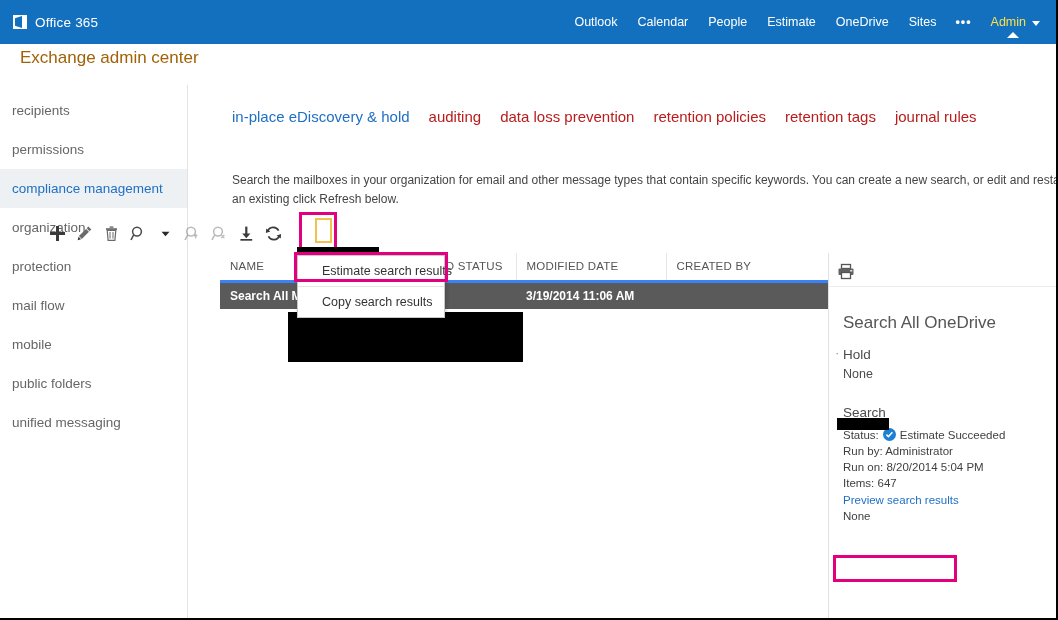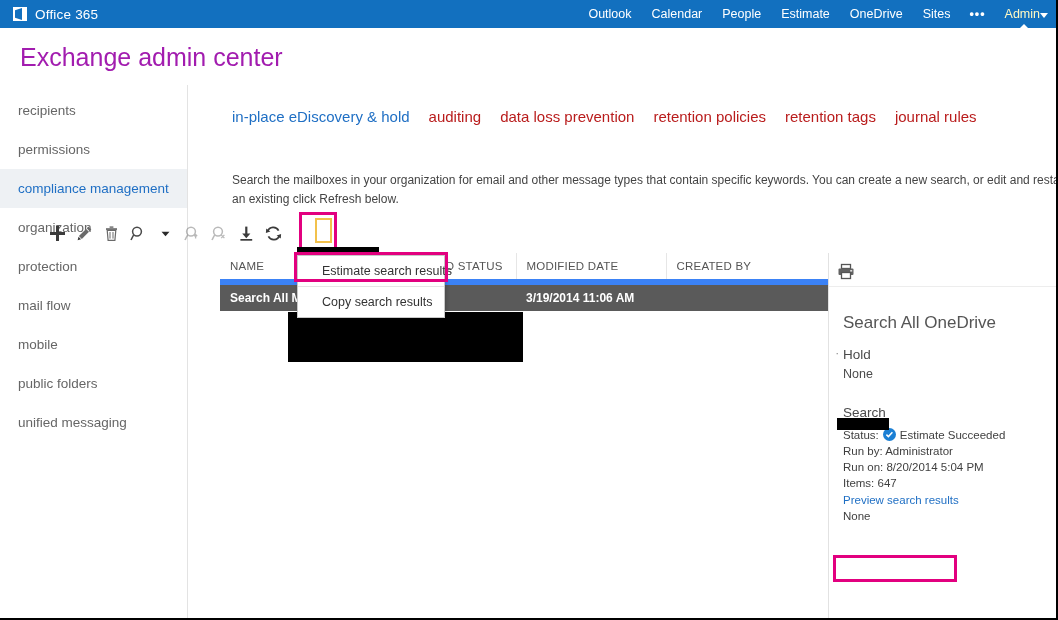--- a/index.html
+++ b/index.html
@@ -14,21 +14,21 @@
   #page {
     position:absolute; inset:0;
     border-right:2px solid #000;
     border-bottom:2px solid #000;
     background:#fff;
     overflow:hidden;
   }
 
   
   #suitebar {
-    position:absolute; left:0; top:0; width:1058px; height:28px;
+    position:absolute; left:0; top:0; width:1058px; height:44px;
     background:#1270bf;
     display:flex; align-items:center;
   }
   #suitebar .brand {
     display:flex; align-items:center; gap:8px;
     padding-left:13px;
   }
   #suitebar .brand .logo {
     width:14px; height:14px; position:relative; display:inline-block;
   }
@@ -39,60 +39,60 @@
   #suitebar .brand .logo .sq:after{
     content:""; position:absolute; left:2px; top:1px;
     width:7px; height:12px; background:#1270bf;
     clip-path: polygon(0% 18%, 100% 0%, 100% 100%, 0% 82%);
   }
   #suitebar .brand .title {
     color:#fff; font-size:13.5px; letter-spacing:.2px;
   }
   #suitebar .navs {
     margin-left:auto; display:flex; align-items:center;
-    padding-right:4px; gap:0px; height:30px;
+    padding-right:12px; gap:0px; height:30px;
   }
   #suitebar .navs a {
     color:#fff; font-size:12.5px; text-decoration:none;
     padding:0 10px; line-height:30px; white-space:nowrap;
   }
   #suitebar .navs a.ellipsis { letter-spacing:1px; font-weight:bold; padding:0 9px;}
   #suitebar .navs .admin {
-    position:relative; color:#fef9c3; font-size:12.5px;
-    padding:0 6px 0 10px; line-height:30px; display:flex; align-items:center; 
+    position:relative; color:#fde047; font-size:12.5px;
+    padding:0 6px 0 10px; line-height:30px; display:flex; align-items:center; gap:6px;
   }
   #suitebar .navs .admin .caret {
     width:0;height:0;border-left:4px solid transparent;border-right:4px solid transparent;
     border-top:5px solid #fff; display:inline-block; margin-top:2px;
   }
   #suitebar .navs .admin .uparrow {
     position:absolute; left:50%; margin-left:-6px; bottom:-1px;
     width:0;height:0;border-left:6px solid transparent;border-right:6px solid transparent;
     border-bottom:6px solid #fff;
   }
 
   
   #pagehead {
     position:absolute; left:0; top:30px; width:1058px; height:55px;
     display:flex; align-items:center;
   }
   #pagehead h1 {
     margin:0; padding-left:20px;
-    font-size:25px; font-weight:400; color:#a21caf;
+    font-size:17px; font-weight:400; color:#a16207;
   }
 
   
   #leftnav {
     position:absolute; left:0; top:85px; width:188px; height:533px;
     border-right:1px solid #e3e3e3;
     padding-top:6px;
   }
   .navitem {
     height:39px; display:flex; align-items:center;
-    padding-left:18px; font-size:13.5px; color:#666;
+    padding-left:12px; font-size:13.5px; color:#666;
     cursor:pointer; white-space:nowrap;
   }
   .navitem.selected {
     background:#eef1f4; color:#1f6fc4;
   }
 
   
   #main {
     position:absolute; left:188px; top:85px; width:870px; height:533px;
     background:#fff;
@@ -141,21 +141,21 @@
   }
 
   
   #tablewrap {
     position:absolute; left:220px; top:253px; width:608px;
   }
   #tbl { width:608px; border-collapse:collapse; table-layout:fixed; }
   #tbl th {
     text-align:left; font-weight:400; font-size:11.5px; color:#555;
     padding:7px 0 7px 10px; height:28px;
-    border-bottom:6px solid #3b82f6; border-right:1px solid #e6e6e6;
+    border-bottom:3px solid #3b82f6; border-right:1px solid #e6e6e6;
     background:#fff; text-transform:uppercase; letter-spacing:.2px;
     white-space:nowrap; overflow:hidden;
   }
   #tbl th:last-child { border-right:none; }
   #tbl td {
     font-size:12px; padding:6px 0 6px 10px; height:25px;
     white-space:nowrap; overflow:hidden;
   }
   #tbl tr.selrow td {
     background:#5a5a5a; color:#fff; font-weight:bold;

